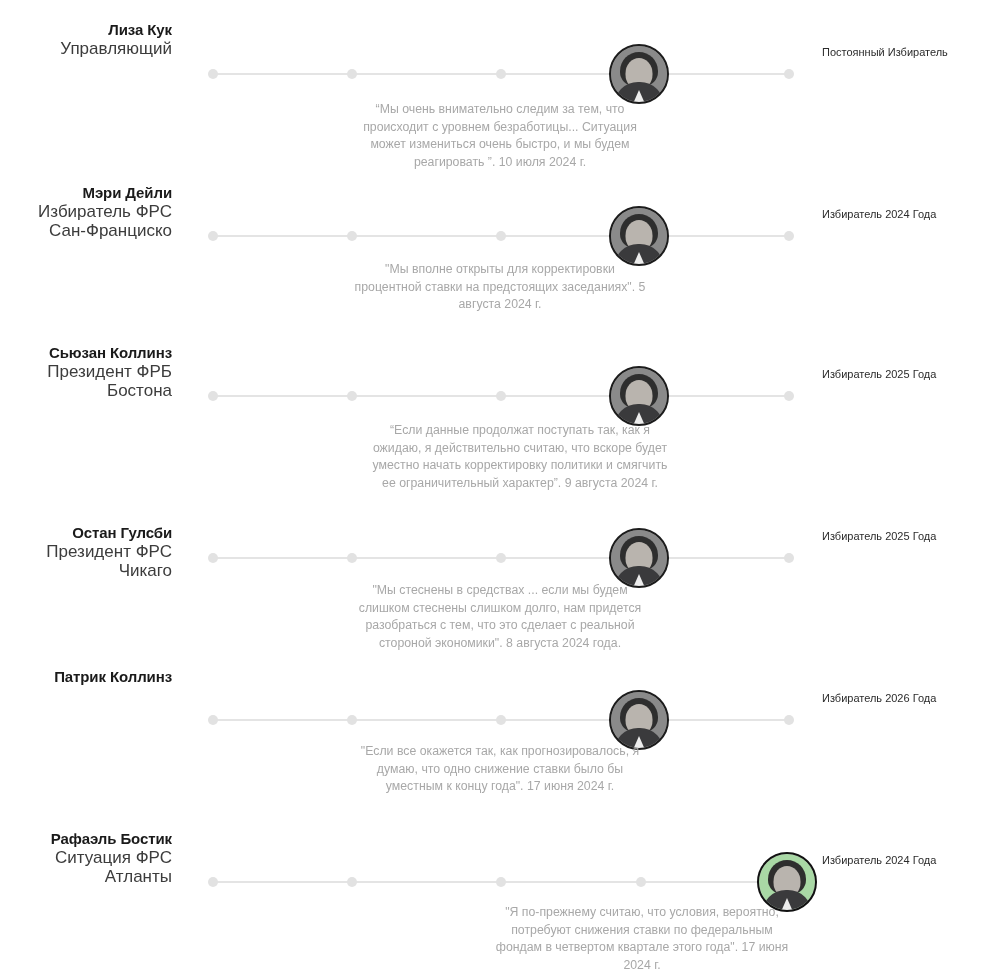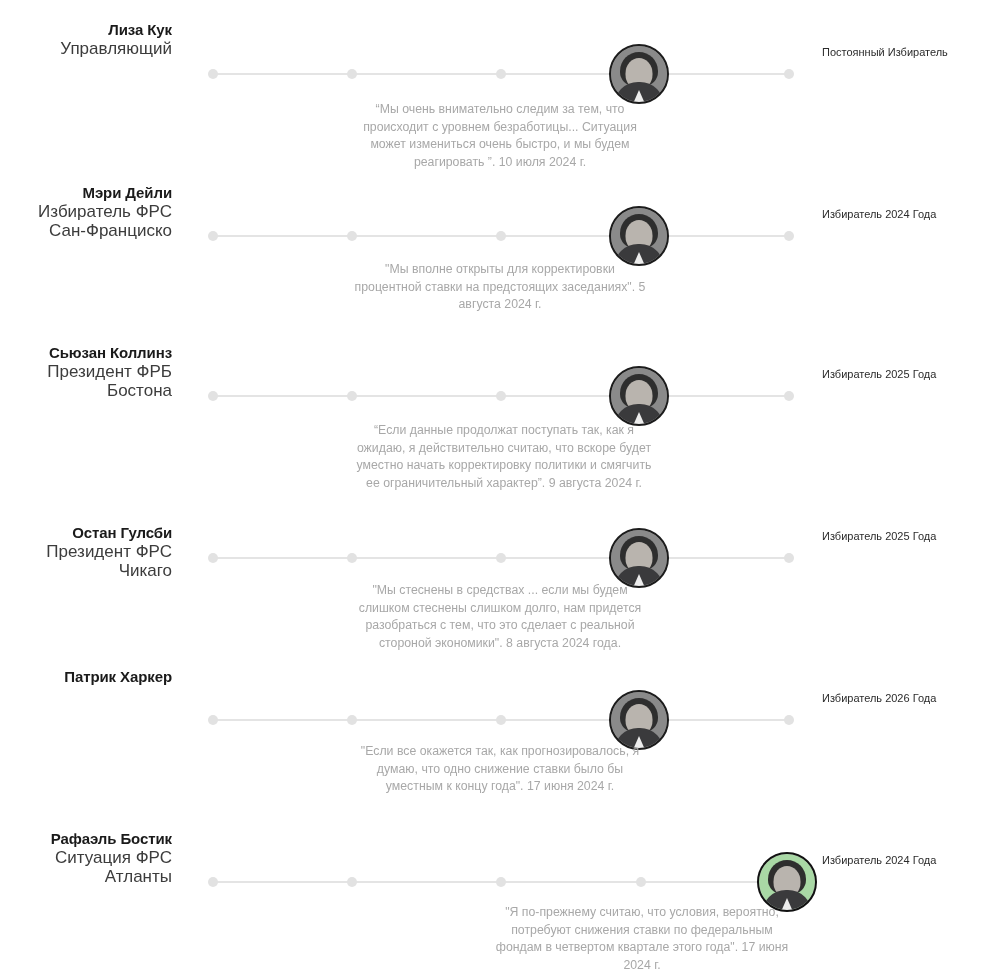--- a/index.html
+++ b/index.html
@@ -227,21 +227,21 @@
         <div class="avatar-face">
           <div class="face-bg" style="background: rgb(138, 138, 138);"></div>
           <div class="face-hair"></div>
           <div class="face-head"></div>
           <div class="face-body"></div>
           <div class="face-shirt"></div>
         </div>
       </div>
       <div class="status" style="top: 8px;">Избиратель 2025 Года</div>
     </div>
-    <div class="quote" style="left: 352px; top: 422px; width: 304px;">“Если данные продолжат поступать так, как я ожидаю, я действительно считаю, что вскоре будет уместно начать корректировку политики и смягчить ее ограничительный характер”. 9 августа 2024 г.</div>
+    <div class="quote" style="left: 368px; top: 422px; width: 304px;">“Если данные продолжат поступать так, как я ожидаю, я действительно считаю, что вскоре будет уместно начать корректировку политики и смягчить ее ограничительный характер”. 9 августа 2024 г.</div>
     <div class="row" style="top: 520px;">
       <div class="person" style="top: -15px; margin-top: 18px;">
         <div class="person-name">Остан Гулсби</div>
         <div class="person-title">Президент ФРС Чикаго</div>
       </div>
       <div class="track" style="top: 30px;">
         <div class="track-line"></div>
         <div class="track-dot d0"></div>
         <div class="track-dot d1"></div>
         <div class="track-dot d2"></div>
@@ -255,21 +255,21 @@
           <div class="face-head"></div>
           <div class="face-body"></div>
           <div class="face-shirt"></div>
         </div>
       </div>
       <div class="status" style="top: 8px;">Избиратель 2025 Года</div>
     </div>
     <div class="quote" style="left: 348px; top: 582px; width: 304px;">"Мы стеснены в средствах ... если мы будем слишком стеснены слишком долго, нам придется разобраться с тем, что это сделает с реальной стороной экономики". 8 августа 2024 года.</div>
     <div class="row" style="top: 682px;">
       <div class="person" style="top: -15px;">
-        <div class="person-name">Патрик Харкер</div>
+        <div class="person-name">Патрик Коллинз</div>
       </div>
       <div class="track" style="top: 30px;">
         <div class="track-line"></div>
         <div class="track-dot d0"></div>
         <div class="track-dot d1"></div>
         <div class="track-dot d2"></div>
         <div class="track-dot d3"></div>
         <div class="track-dot d4"></div>
       </div>
       <div class="avatar" style="top: 8px; left: 609px; position: absolute;">

